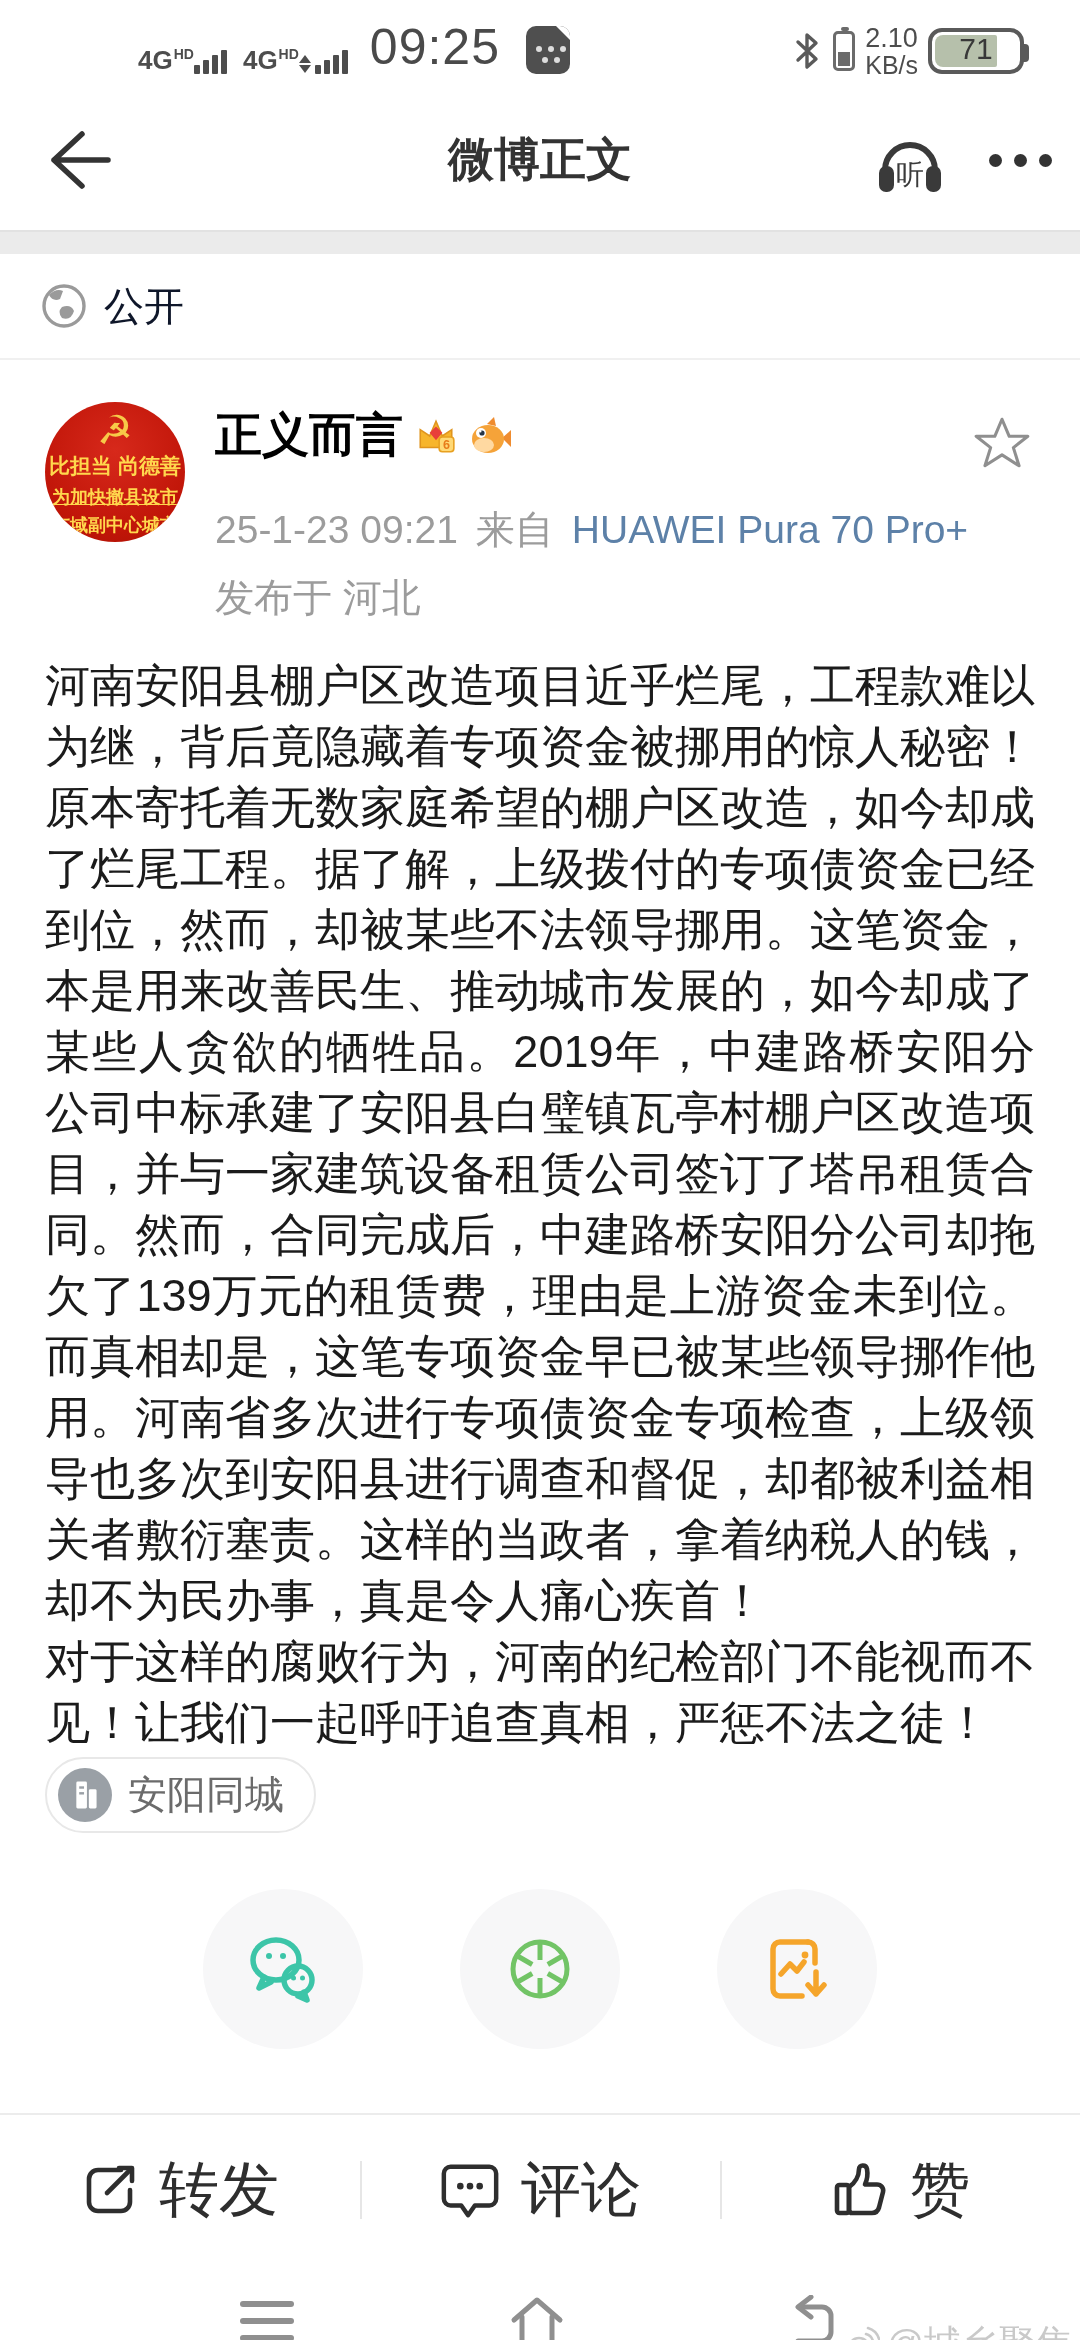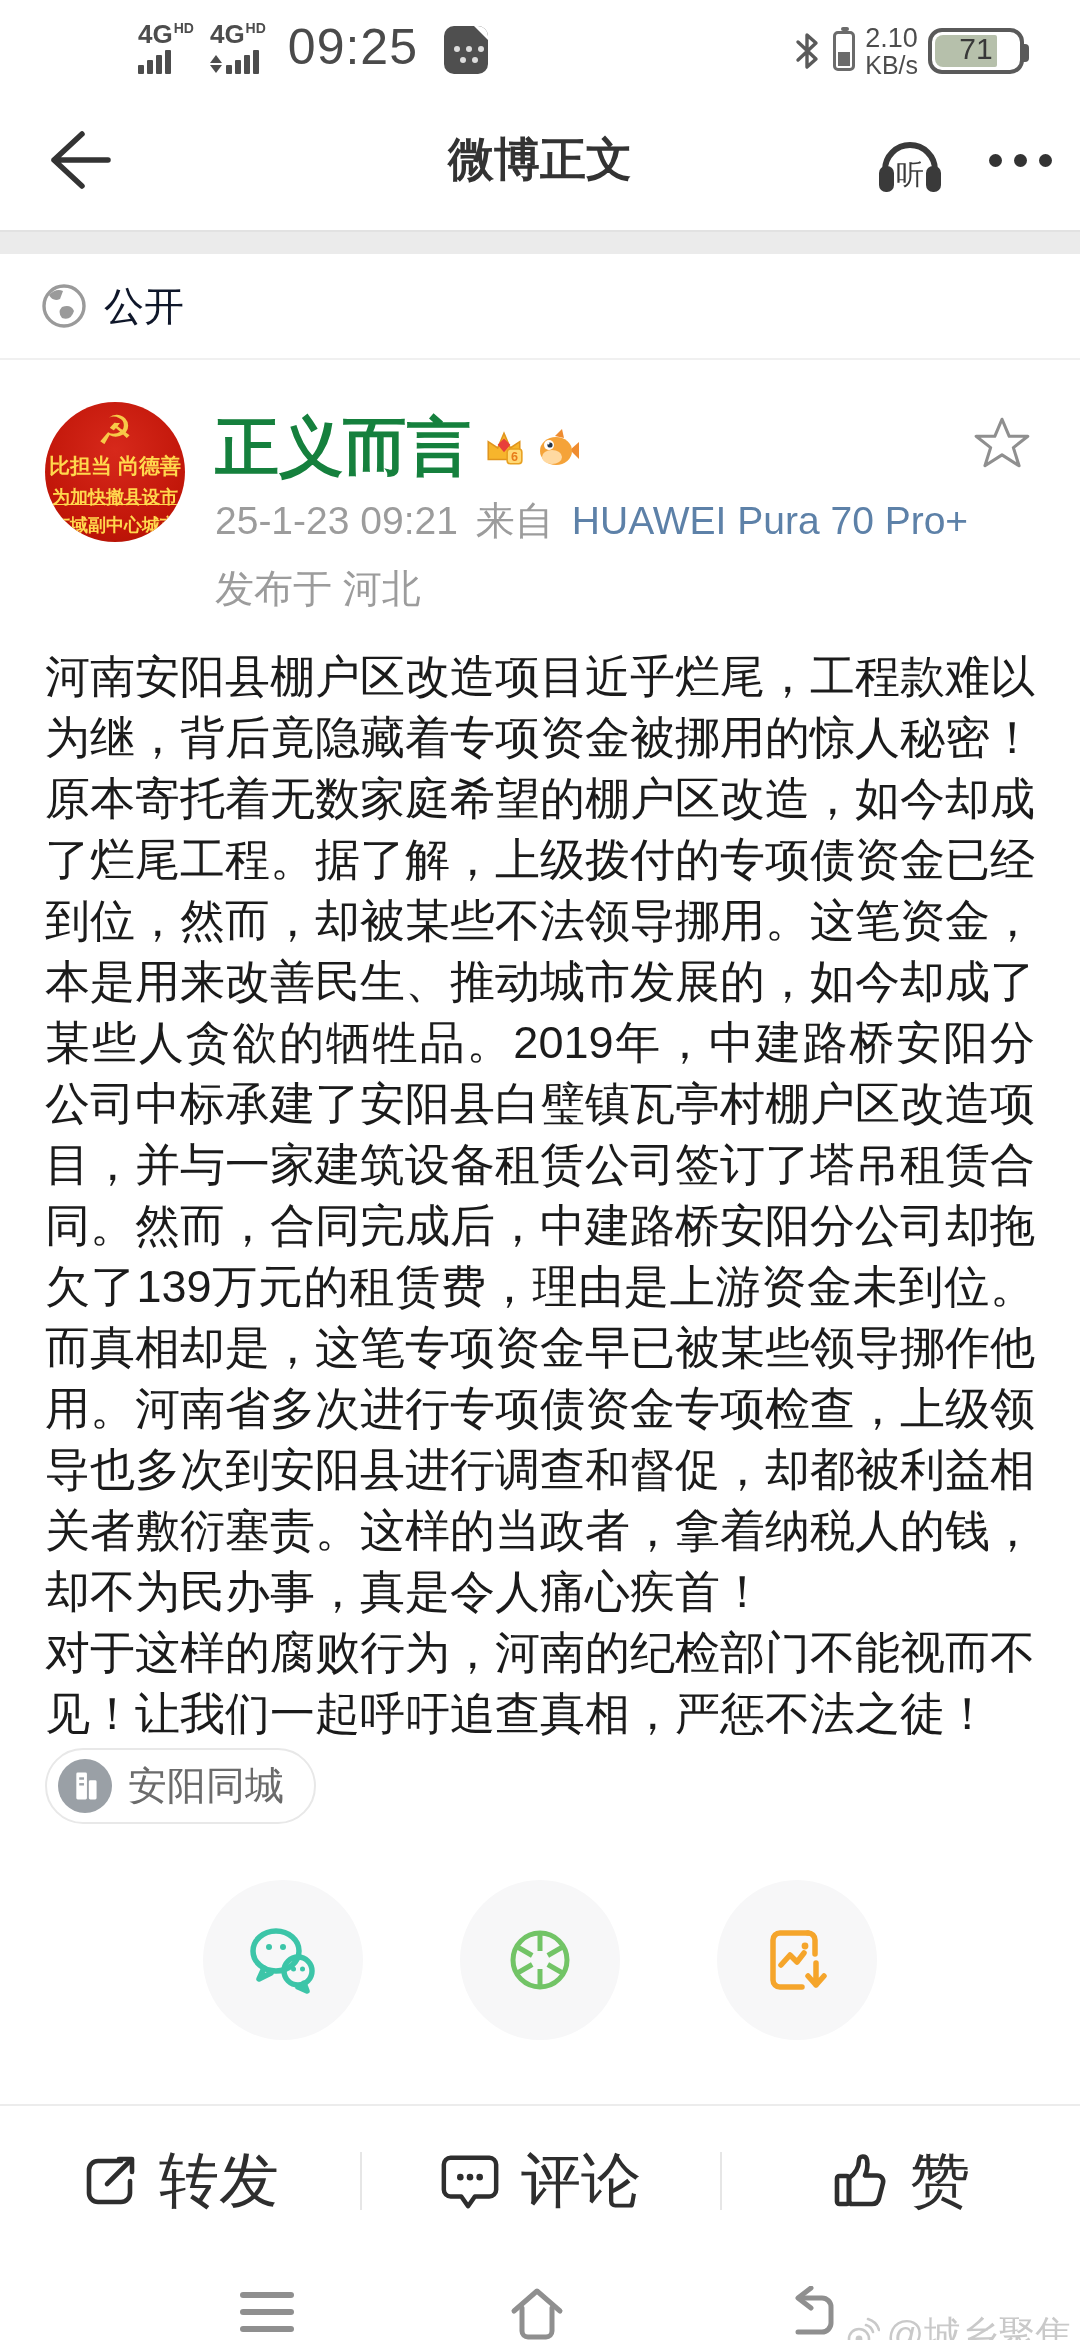--- a/index.html
+++ b/index.html
@@ -2,21 +2,21 @@
 <html><head>
 <meta charset="utf-8">
 <style>
   * { margin:0; padding:0; box-sizing:border-box; }
   html,body { width:1080px; height:2340px; background:#fff; overflow:hidden;
     font-family:"Liberation Sans","DejaVu Sans",sans-serif; }
 
   
   .status-bar { height:90px; position:relative; }
   .sb-left { position:absolute; left:138px; top:18px; display:flex; align-items:flex-end; gap:16px; }
-  .sig { display:flex; flex-direction:column; align-items:flex-start; }
+  .sig { display:flex; flex-direction:row; align-items:flex-start; }
   .sig-top { display:flex; align-items:flex-start; line-height:1; }
   .sig-net { font-size:26px; font-weight:bold; color:#4d4d4d; }
   .sig-tag { font-size:14px; font-weight:bold; color:#4d4d4d; margin-left:1px; }
   .bars { display:flex; align-items:flex-end; gap:3px; margin-top:3px; height:24px; }
   .bars i { display:block; width:6px; background:#4d4d4d; border-radius:1px; }
   .arrows { display:flex; flex-direction:column; gap:2px; margin-right:4px; margin-bottom:1px; }
   .arrows b { width:0; height:0; border-left:6px solid transparent; border-right:6px solid transparent; }
   .arr-up { border-bottom:8px solid #4d4d4d; }
   .arr-dn { border-top:8px solid #4d4d4d; }
   .sb-time { font-size:50px; color:#4a4a4a; font-weight:500; letter-spacing:1px; margin-left:6px; margin-bottom:-2px; }
@@ -55,22 +55,22 @@
   .post { padding:0 45px; }
   .post-header { margin-top:42px; position:relative; display:flex; }
   .avatar { flex:none; width:140px; height:140px; border-radius:50%; overflow:hidden; text-align:center;
     background:radial-gradient(circle at 50% 35%, #d7291b 0%, #c01508 70%, #a91104 100%); color:#ffd84d; }
   .avatar .emblem { font-size:40px; line-height:1; margin-top:8px; color:#f7c948; }
   .av1 { font-size:21px; font-weight:bold; white-space:nowrap; margin-top:2px; }
   .av2 { font-size:18px; font-weight:bold; white-space:nowrap; margin-top:5px;text-decoration:underline; }
   .av3 { font-size:18px; font-weight:bold; white-space:nowrap; margin-top:4px; }
   .author-block { margin-left:30px; padding-top:2px; }
   .author-line { display:flex; align-items:center; gap:12px; }
-  .author-name { font-size:64px; font-weight:600; color:#15803d; }
-  .meta { margin-top:3px; font-size:39px; color:#9c9c9c; display:flex; gap:18px; align-items:baseline; }
+  .author-name { font-size:47px; font-weight:600; color:#000000; }
+  .meta { margin-top:36px; font-size:39px; color:#9c9c9c; display:flex; gap:18px; align-items:baseline; }
   .meta .source { color:#5d81a8; }
   .loc { margin-top:14px; font-size:39px; color:#9c9c9c; }
   .star-btn { position:absolute; right:2px; top:10px; }
 
   
   .body-text { margin-top:30px; font-size:45px; line-height:61px; color:#1b1b1b;
     text-align:justify; word-break:break-all; }
 
   
   .chip { margin-top:4px; display:inline-flex; align-items:center; gap:16px;

